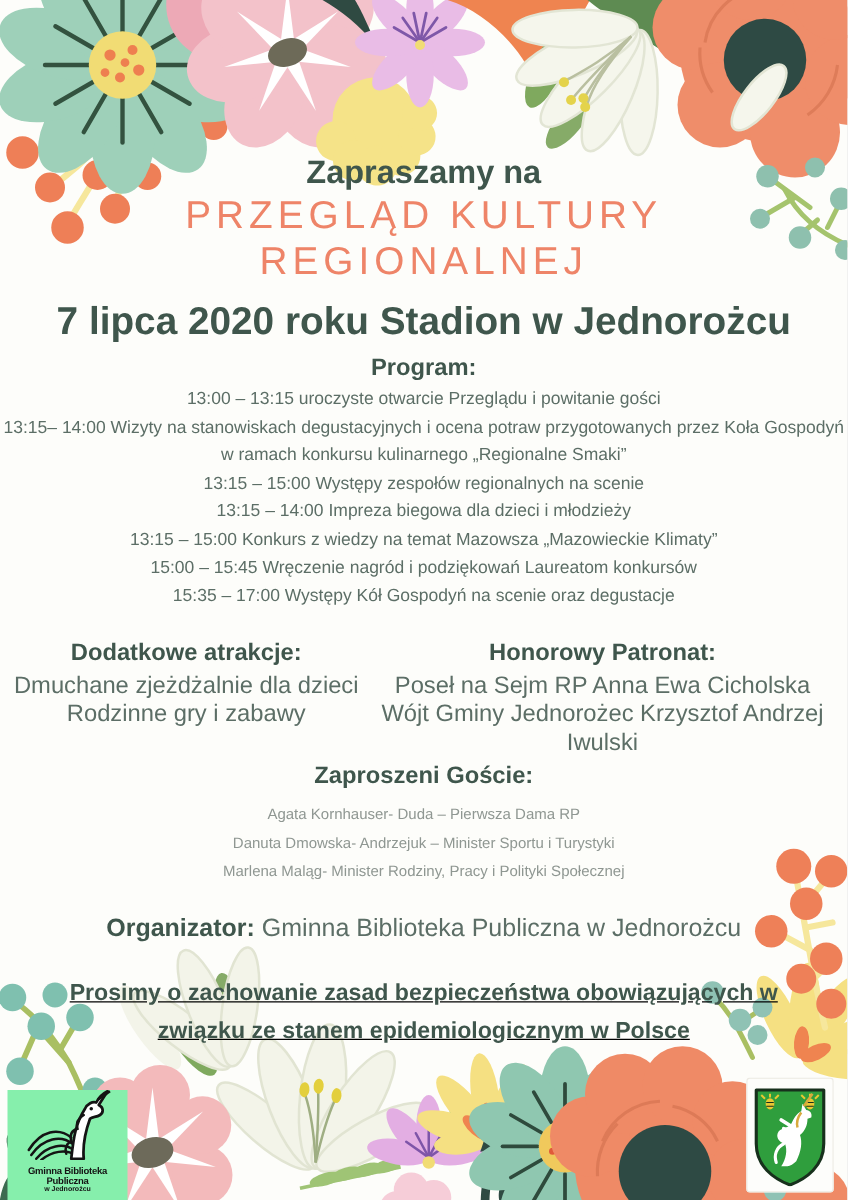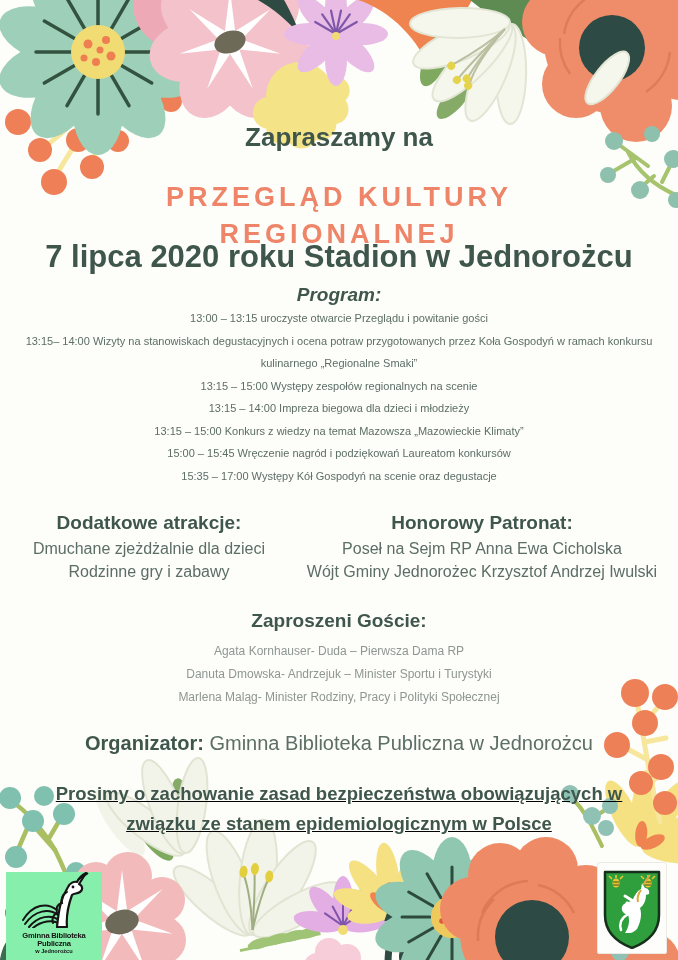--- a/index.html
+++ b/index.html
@@ -4,32 +4,32 @@
 <style>
   html,body{margin:0;padding:0;background:#e8e8e8;}
   .poster{
     position:relative;width:678px;height:960px;margin:0 auto;
     background:var(--background,#fdfdfa);overflow:hidden;
     font-family:"Liberation Sans",sans-serif;
   }
   .deco{position:absolute;pointer-events:none;z-index:1;}
   .content-block{position:absolute;left:0;right:0;text-align:center;z-index:2;}
   .intro{top:122px;font-size:26px;font-weight:bold;color:var(--heading-green,#3f564c);}
-  .main-title{top:179px;font-size:27px;font-weight:bold;letter-spacing:4px;
+  .main-title{top:153px;font-size:31px;font-weight:normal;letter-spacing:4px;
     color:var(--title-orange,#ee8468);line-height:37px;}
   .date-line{top:239px;font-size:31px;font-weight:bold;color:var(--heading-green,#3f564c);}
   .section-heading{font-size:19px;font-weight:bold;color:var(--heading-green,#3f564c);}
-  .program-heading{top:284px;font-style:italic;}
-  .program-list{top:307px;font-size:11px;line-height:22.5px;color:var(--body-text,#5c6e66);padding:0 1px;}
+  .program-heading{top:284px;}
+  .program-list{top:307px;font-size:14px;line-height:22.5px;color:var(--body-text,#5c6e66);padding:0 1px;}
   .cols{top:512px;height:80px;}
   .col{position:absolute;}
   .col-left{left:8px;width:282px;}
   .col-right{left:298px;width:368px;}
   .col .section-heading{margin-bottom:3px;}
-  .col-line{font-size:16px;line-height:23px;color:var(--body-text,#5c6e66);}
+  .col-line{font-size:19px;line-height:23px;color:var(--body-text,#5c6e66);}
   .guests{top:610px;}
   .guests .section-heading{margin-bottom:8px;}
   .guest-line{font-size:12px;line-height:23px;color:var(--guest-text,#8f9792);}
   .organizer{top:732px;font-size:20px;color:var(--body-text,#5c6e66);}
   .organizer b{color:var(--heading-green,#3f564c);margin-top:21px;}
   .safety{top:779px;text-decoration:underline;}
   .safety-inner{max-width:596px;margin:0 auto;font-size:18.5px;font-weight:bold;
     line-height:30px;color:var(--heading-green,#3f564c);}
   .library-logo{
     position:absolute;left:6px;top:872px;width:96px;height:88px;background:#86efac;

